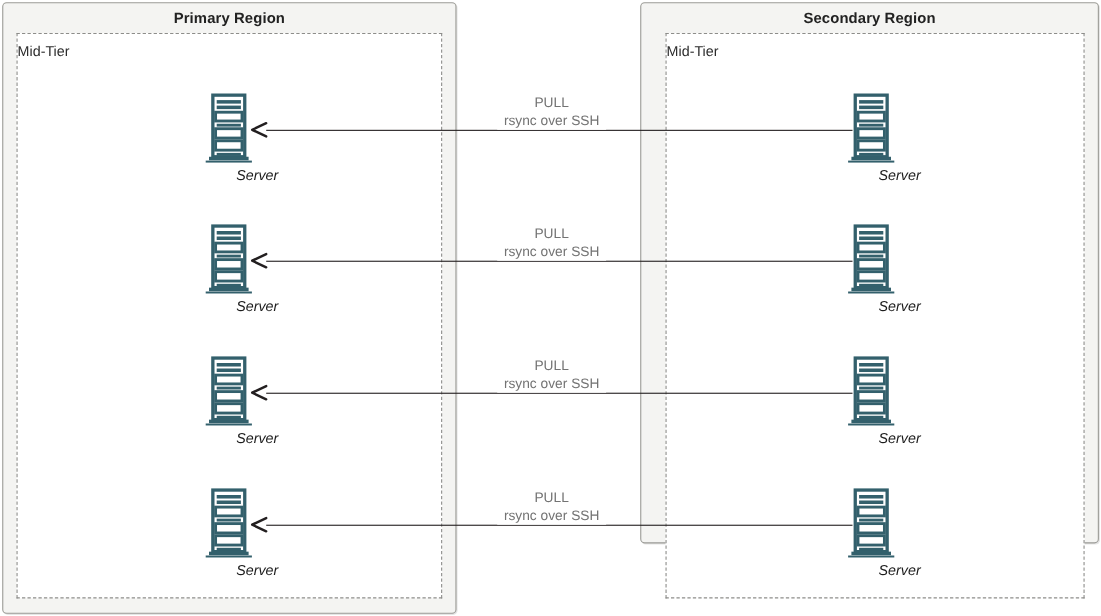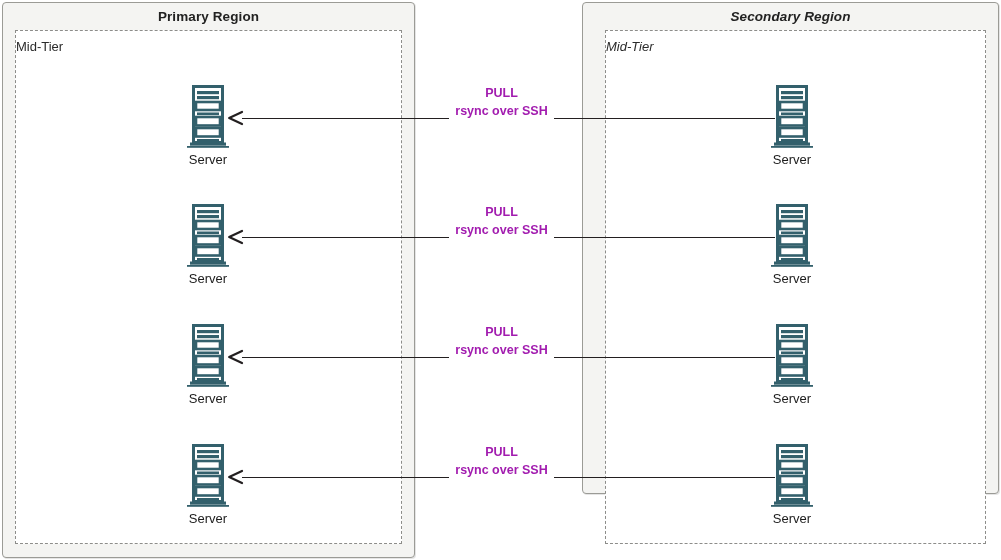--- a/index.html
+++ b/index.html
@@ -21,21 +21,21 @@
   
   .region {
     position: absolute;
     background: #f4f4f2;
     border: 1px solid #9b9b96;
     border-radius: 4px;
     box-sizing: border-box;
     box-shadow: 1px 1px 0 rgba(0,0,0,0.10);
   }
   #region-primary   { left: 2px;   top: 2px; width: 413px; height: 556px; }
-  #region-secondary { left: 582px; top: 2px; width: 417px; height: 492px; font-style: italic; }
+  #region-secondary { left: 582px; top: 2px; width: 417px; height: 492px; }
 
   .region-title {
     position: absolute;
     left: 0;
     right: 0;
     top: 6px;
     text-align: center;
     font-size: 13.5px;
     font-weight: bold;
     color: #222222;
@@ -57,21 +57,22 @@
     top: 8px;
     text-align: left;
     font-size: 13px;
     color: #2b2b2b;
   }
 
   
   .node {
     position: absolute;
     width: 90px;
-    text-align: center;
+    text-align: right;
+    font-style: italic;
   }
   .node .glyph {
     display: block;
     margin: 0 auto;
     width: 46px;
     height: 66px;
   }
   .node .node-label {
     display: block;
     margin-top: 2px;
@@ -105,24 +106,23 @@
     left: 0;
     right: 0;
     top: -2px;
     text-align: center;
     pointer-events: none;
   }
   .flow .flow-label .l1,
   .flow .flow-label .l2 {
     display: block;
     font-size: 12.5px;
-    color: #a21caf;
+    color: #737373;
     line-height: 16px;
     background: transparent;
-    font-weight: bold;
   }
   .flow .flow-label .l2 {
     background: #ffffff;
     padding: 0 6px;
     display: inline-block;
     text-align: right;
   }
 </style>
 </head>
 <body>

